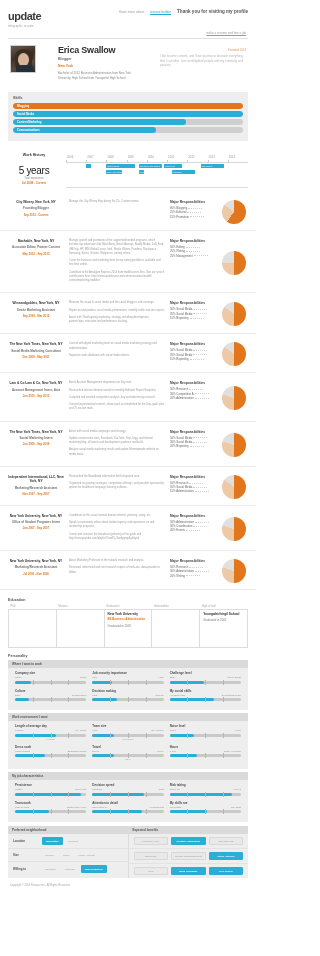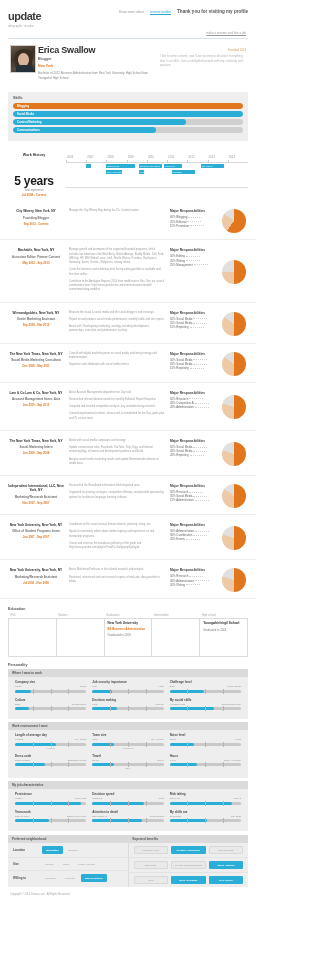--- a/index.html
+++ b/index.html
@@ -22,21 +22,21 @@
   .top-link { font-size: 3.2px; color:#9b9b9b; }
   .top-link.accent { color:#2aa8d4; text-decoration:underline; }
   .top-msg { font-size: 4.6px; color:#555; font-weight:bold; }
 
   .subbar { display:flex; justify-content:flex-end; padding: 1px 10px 3px 0; }
   .subbar a { font-size:3px; color:#9b9b9b; text-decoration:underline; }
 
   .rule { height:1px; background:#d6e4ea; margin: 0 8px; }
 
   
-  .profile { display:flex; padding: 6px 10px 6px 10px; gap:2px; position:relative; }
+  .profile { display:flex; padding: 6px 10px 6px 10px; gap:22px; position:relative; }
   .avatar { width: 26px; height: 28px; flex:0 0 auto; overflow:hidden;
             background: linear-gradient(160deg,#6e5a49 0%, #3c3128 40%, #5c4c3d 70%, #2e2620 100%);
             border:0.5px solid #cfcfcf; position:relative; }
   .avatar .face { position:absolute; left:7px; top:7px; width:11px; height:13px; border-radius:50% 50% 45% 45%;
                   background:#d8b49a; }
   .avatar .hair { position:absolute; left:4px; top:3px; width:18px; height:13px; border-radius:50% 50% 30% 30%;
                   background:#3a2d22; }
   .avatar .hair2 { position:absolute; left:4px; top:9px; width:5px; height:14px; background:#3a2d22; border-radius:40%;}
   .avatar .hair3 { position:absolute; right:3px; top:9px; width:5px; height:14px; background:#3a2d22; border-radius:40%;}
   .avatar .body { position:absolute; left:5px; bottom:0; width:17px; height:7px; background:#23303a; border-radius:40% 40% 0 0;}
@@ -56,21 +56,21 @@
   .panel-title { font-size:3.6px; font-weight:bold; color:#555; margin-bottom:3px; }
   .skill-row { position:relative; height:6px; margin-bottom:2px; background:#cfcfcf; border-radius:3px; overflow:hidden; }
   .skill-fill { position:absolute; left:0; top:0; bottom:0; border-radius:3px; }
   .skill-label { position:absolute; left:4px; top:1px; font-size:2.8px; color:#fff; font-weight:bold;
                  line-height:4px; z-index:3; white-space:nowrap; }
 
   
   .wh { display:flex; padding: 12px 8px 4px 8px; gap:6px; align-items:flex-start; }
   .wh-left { width:52px; flex:0 0 auto; text-align:center; }
   .wh-label { font-size:3.6px; font-weight:bold; color:#333; }
-  .wh-years { font-size:12px; font-weight:bold; color:#1b1b1b; letter-spacing:-0.3px; line-height:1.1; margin-top:18px;}
+  .wh-years { font-size:10px; font-weight:normal; color:#1b1b1b; letter-spacing:-0.3px; line-height:1.1; margin-top:8px;}
   .wh-sub { font-size:2.7px; color:#888; margin-top:1px;}
   .wh-range { font-size:2.9px; color:#e1761d; font-weight:bold; margin-top:1px;}
 
   .timeline { flex:1; position:relative; padding-top:2px; }
   .tl-years { display:flex; position:relative; height:6px; }
   .tl-year { flex:1; font-size:2.8px; color:#9a9a9a; text-align:left; padding-left:1px; position:relative;}
   .tl-year:before { content:""; position:absolute; left:0; top:5px; width:1px; height:3px; background:#cdcdcd;}
   .tl-axis { height:1px; background:#d8d8d8; margin-top:1px; }
   .tl-rows { position:relative; margin-top:1px; height:20px; }
   .tl-bar { position:absolute; height:4px; background:#2aaed6; border-radius:0.5px; }

